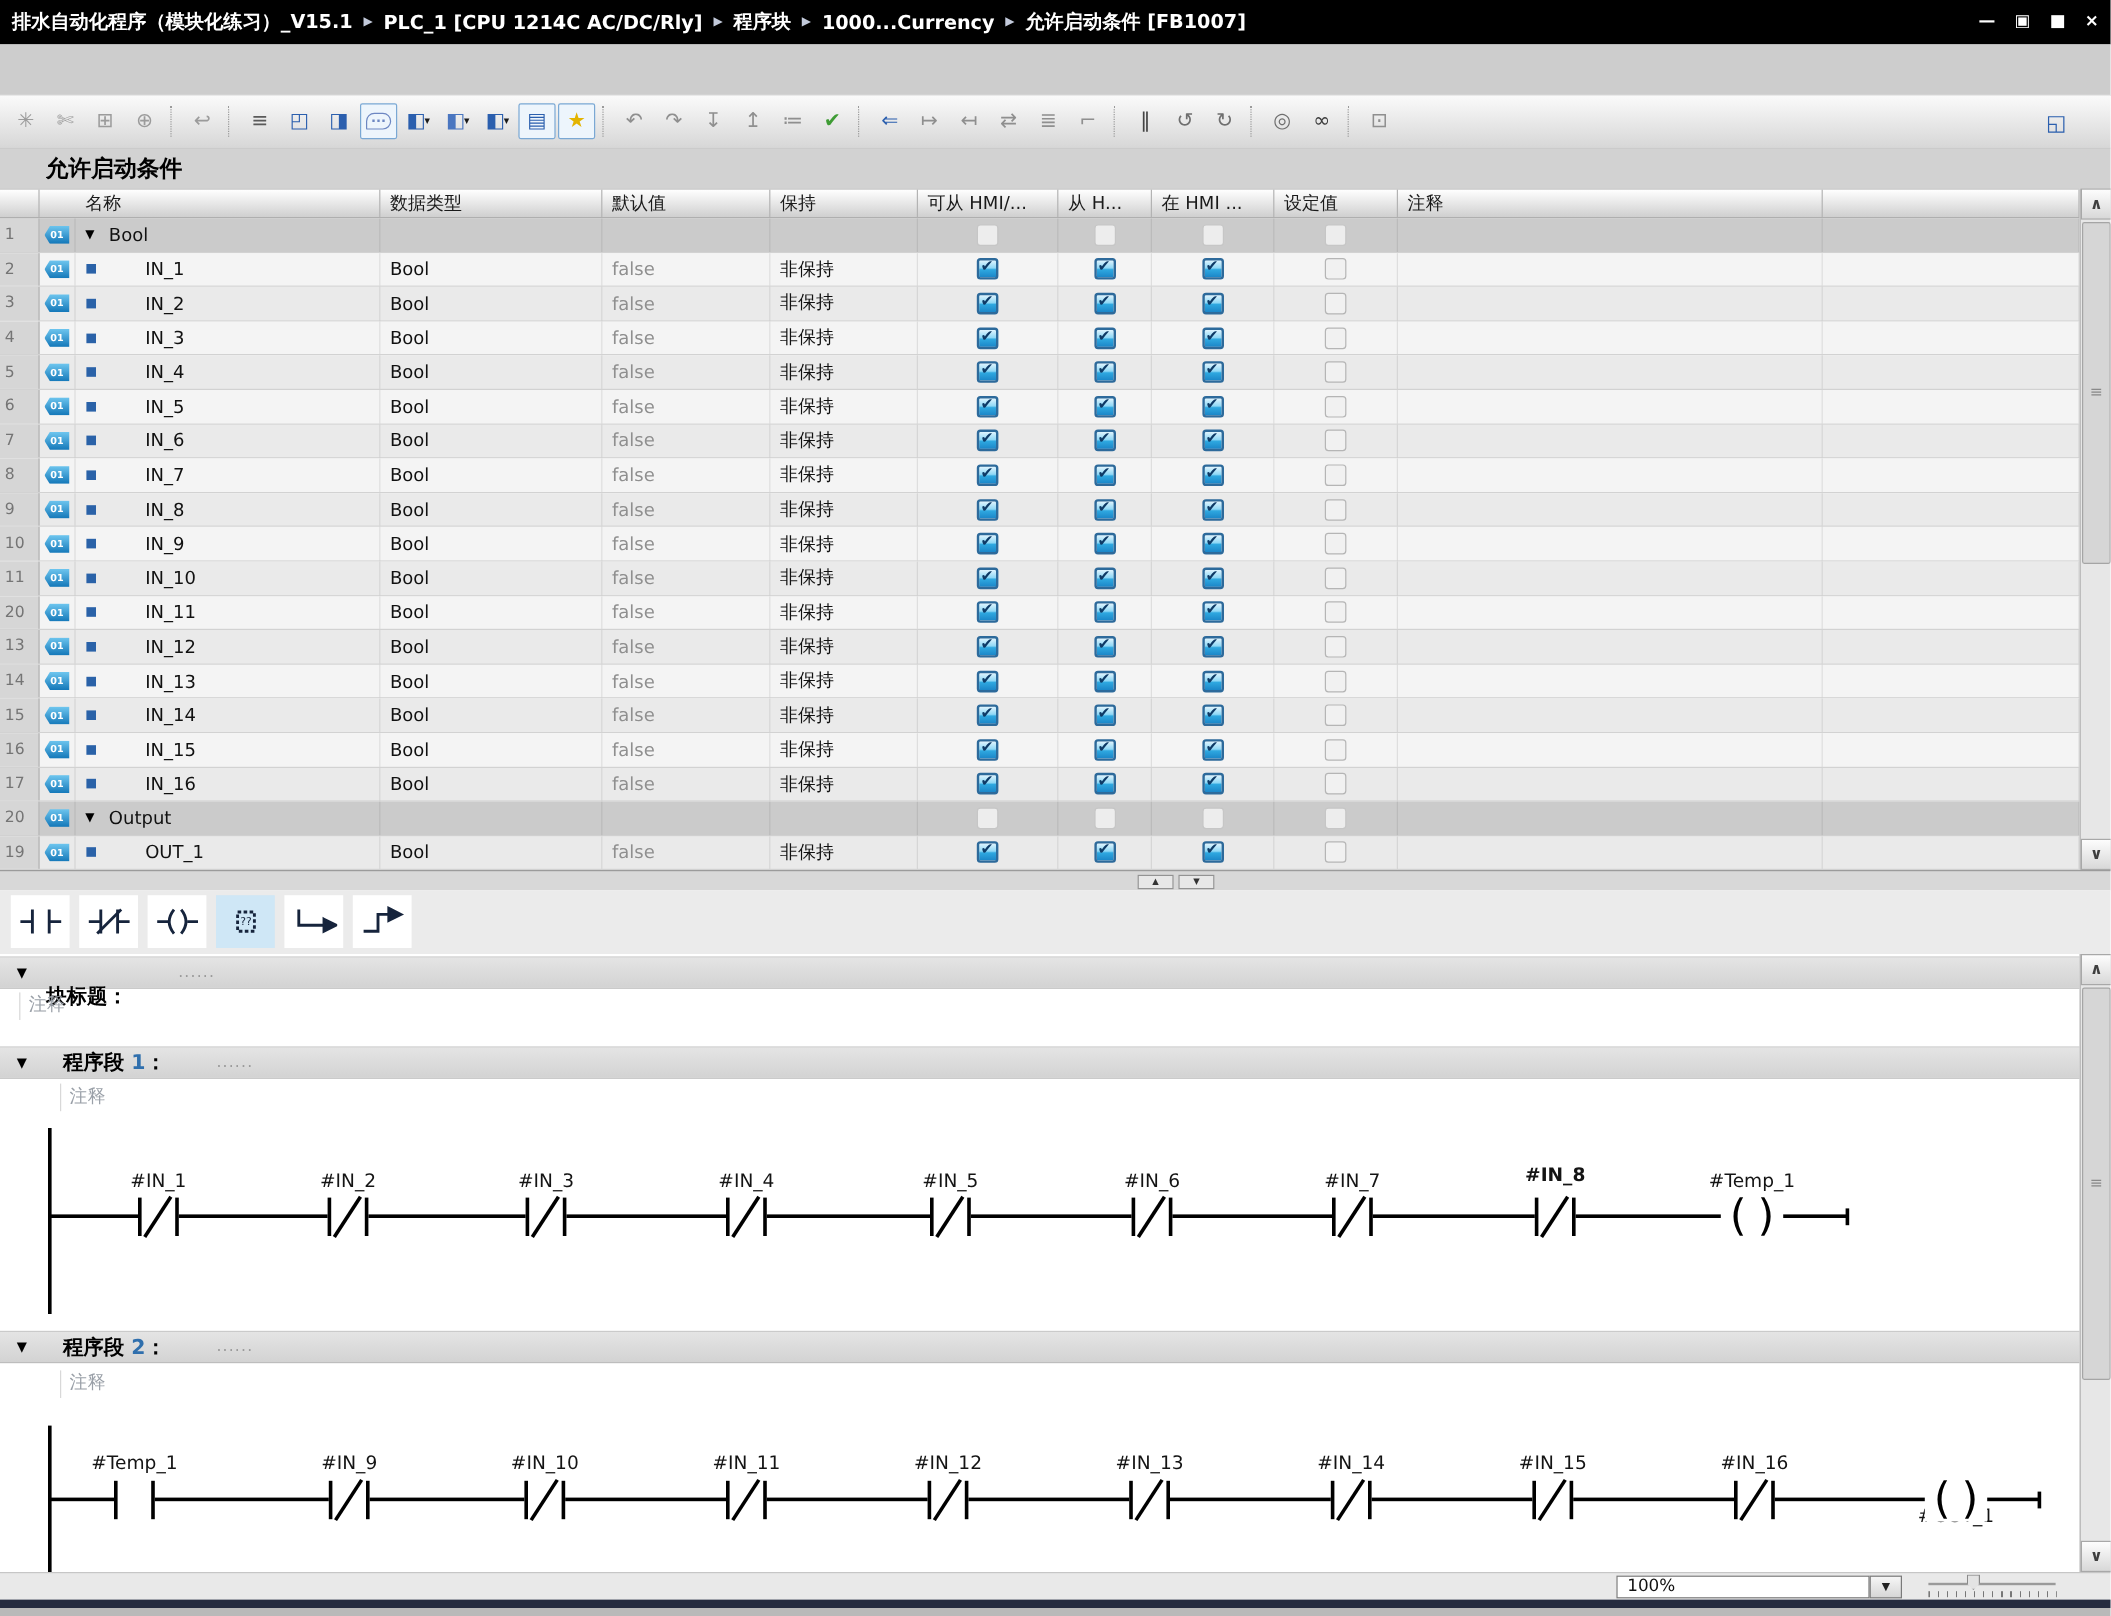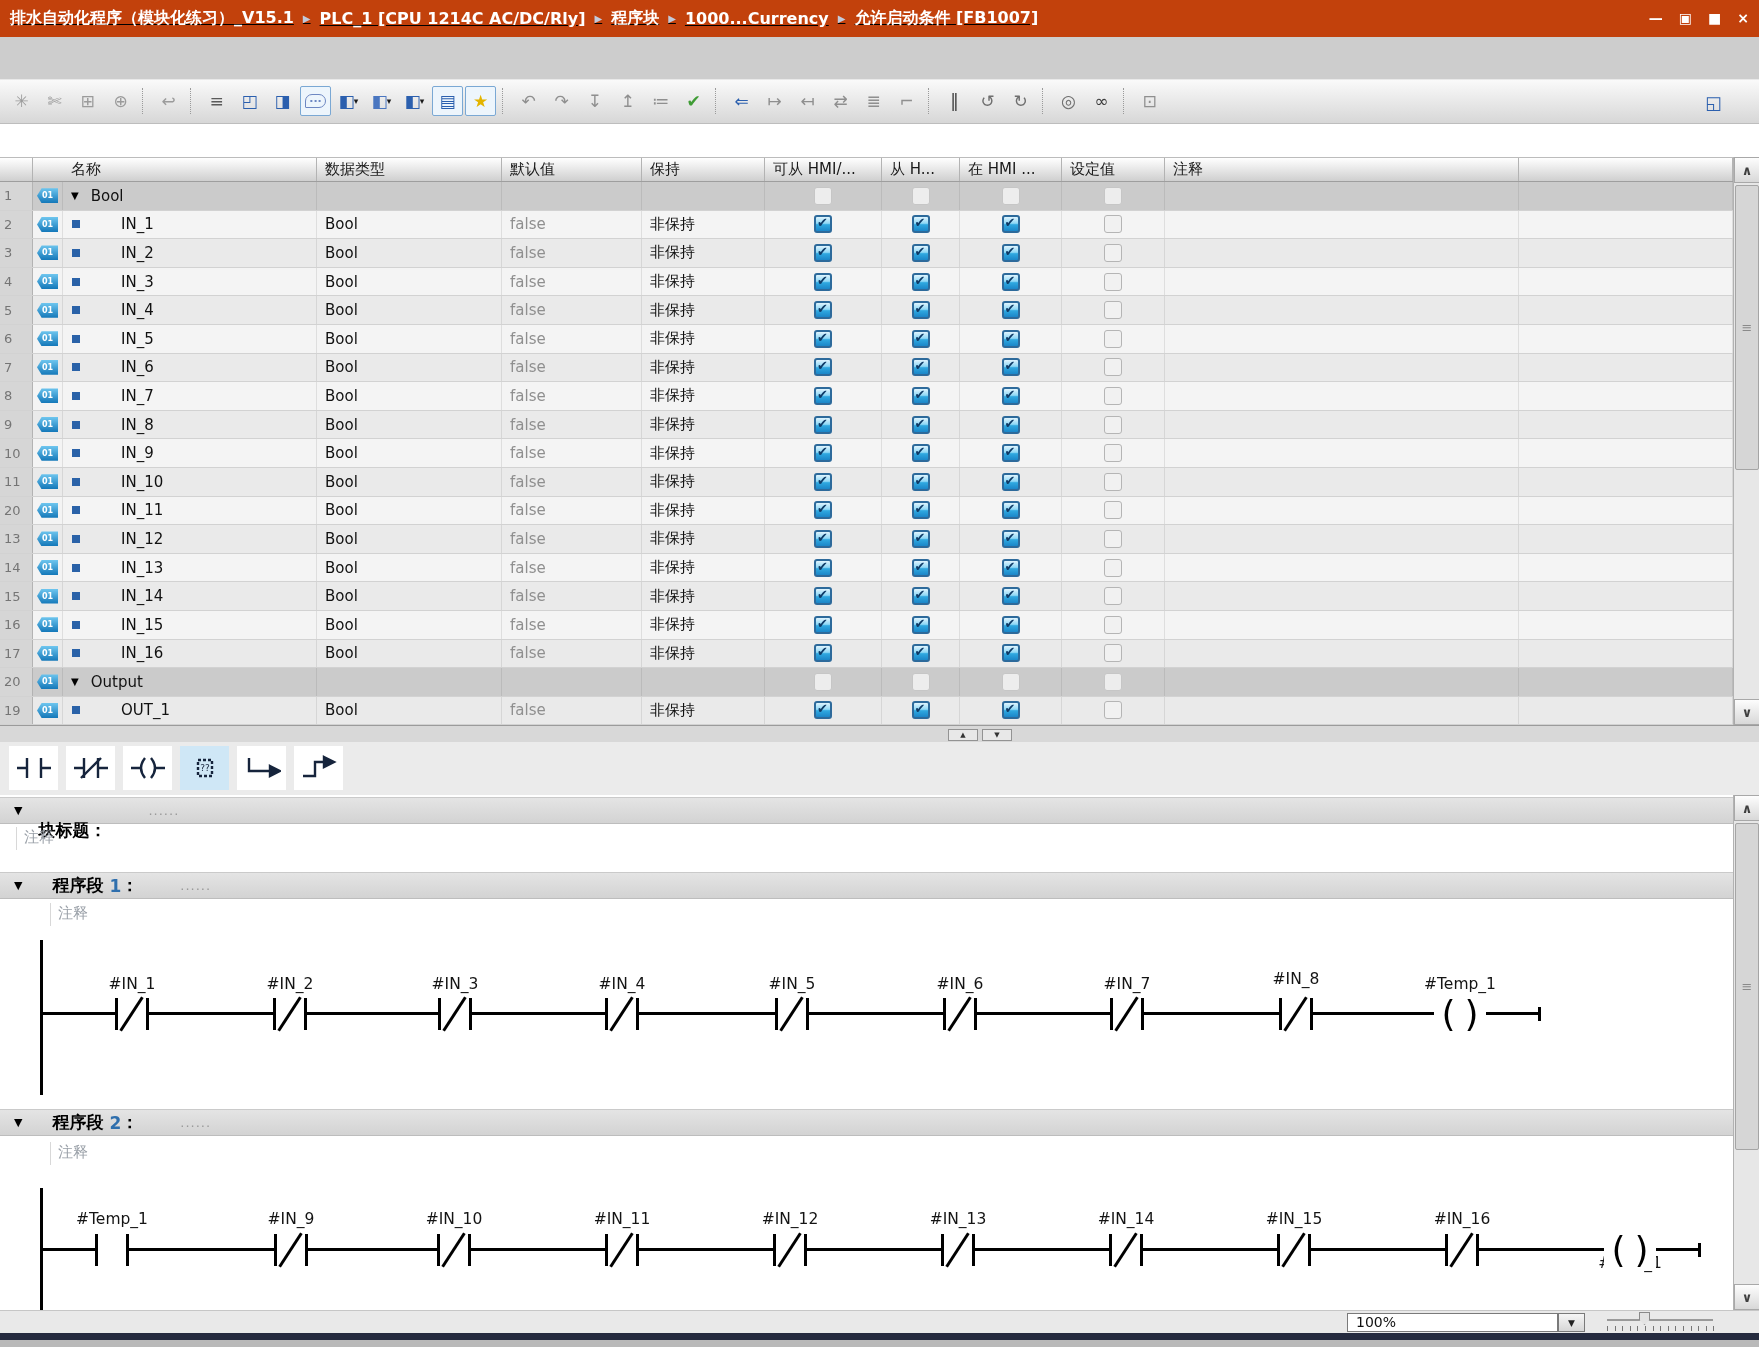--- a/index.html
+++ b/index.html
@@ -1,21 +1,21 @@
 <!DOCTYPE html>
 <html><head>
 <meta charset="utf-8">
 <style>
   html,body{margin:0;padding:0;background:#fff;}
   *{box-sizing:border-box;}
   #root{position:relative;width:1759px;height:1347px;overflow:hidden;background:#fff;
         font-family:"DejaVu Sans","Liberation Sans",sans-serif;}
   .abs{position:absolute;}
   
-  #titlebar{left:0;top:0;width:1759px;height:37px;background:#c2410c;display:flex;align-items:center;text-decoration:underline;}
+  #titlebar{left:0;top:0;width:1759px;height:37px;background:#000000;display:flex;align-items:center;}
   .crumbs{display:flex;align-items:center;padding-left:10px;color:#fff;font-size:16px;font-weight:bold;white-space:nowrap;}
   .crumb-sep{color:#c3cadb;font-size:10px;padding:0 9px;font-weight:normal;}
   #wincontrols{position:absolute;right:10px;top:0;height:37px;display:flex;align-items:center;gap:16px;}
   .winbtn{color:#fff;font-size:14px;font-weight:bold;line-height:37px;cursor:default;}
   
   #menustrip{left:0;top:37px;width:1759px;height:43px;background:#cdcdcd;border-bottom:1px solid #e9e9e9;}
   #toolbarrow{left:0;top:80px;width:1759px;height:44px;background:linear-gradient(#fafafa,#d7d7d7);border-bottom:1px solid #bdbdbd;}
   #toolbar{position:absolute;left:6px;top:6px;display:flex;align-items:center;gap:2px;}
   .tbicon{width:31px;height:30px;display:flex;align-items:center;justify-content:center;font-size:17px;position:relative;}
   .tbicon.framed{border:1px solid #7aa8d4;background:#edf5fc;border-radius:2px;}
@@ -231,20 +231,23 @@
         <div class="tbsep"></div>
         <div class="tbicon">
           <span style="color: rgb(143, 143, 143);">⊡</span>
         </div>
       </div>
     <div class="tbicon" style="position:absolute;left:1698px;top:7px;">
       <span id="spliticon" style="color: rgb(43, 95, 174); font-size: 18px;">◱</span>
     </div>
   </div>
 
+  <div class="abs" id="titleregion">
+    <div id="pagetitle">允许启动条件</div>
+  </div>
 
   <div class="abs grid12" id="thead">
       <div class="hcell"></div>
       <div class="hcell noborder"></div>
       <div class="hcell">名称</div>
       <div class="hcell">数据类型</div>
       <div class="hcell">默认值</div>
       <div class="hcell">保持</div>
       <div class="hcell">可从 HMI/...</div>
       <div class="hcell">从 H...</div>
@@ -923,21 +926,21 @@
         <div class="bar l"></div>
         <div class="bar r"></div>
         <div class="slash"></div>
       </div>
       <div class="llabel" style="left: 1127px; top: 975px;">#IN_7</div>
       <div class="contact" style="left: 1110px; top: 998px;">
         <div class="bar l"></div>
         <div class="bar r"></div>
         <div class="slash"></div>
       </div>
-      <div class="llabel" style="left: 1296px; top: 970px;">#IN_8</div>
+      <div class="llabel" style="left: 1296px; top: 970px; font-weight: bold;">#IN_8</div>
       <div class="contact" style="left: 1279px; top: 998px;">
         <div class="bar l"></div>
         <div class="bar r"></div>
         <div class="slash"></div>
       </div>
       <div class="llabel" style="left: 1460px; top: 975px;">#Temp_1</div>
       <div class="coil" style="left: 1434px; top: 996px;">
         <span>(</span>
         <span>)</span>
       </div>

